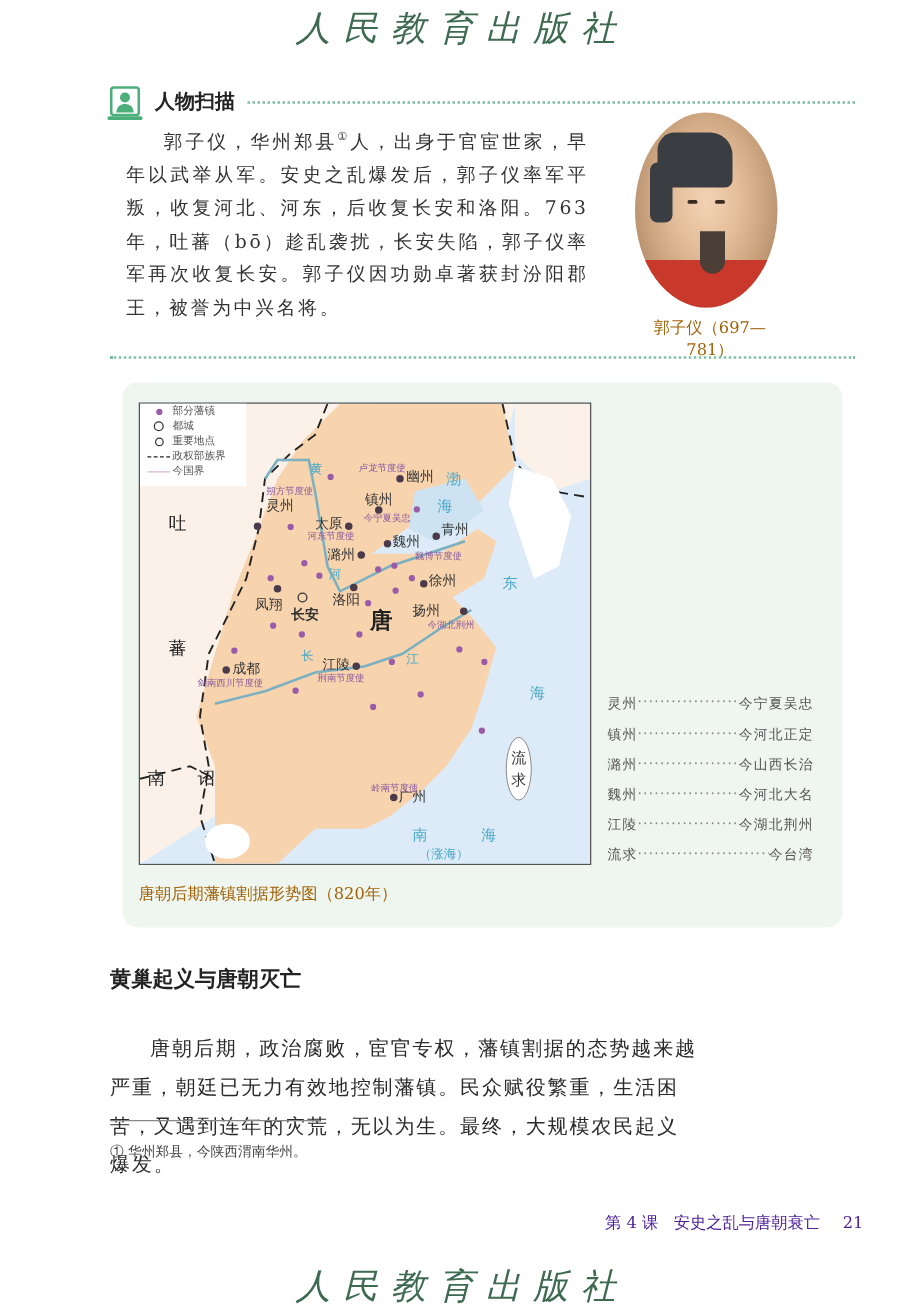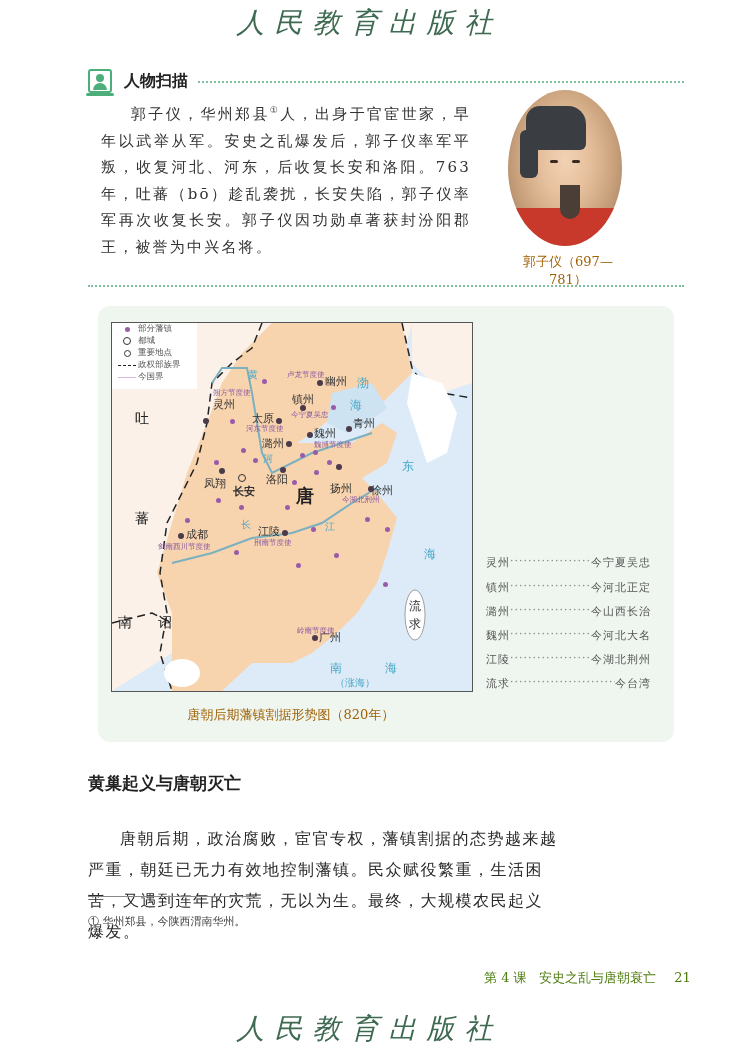--- a/index.html
+++ b/index.html
@@ -46,21 +46,21 @@
   .maplabel.jiedu { font-size:7.5px; color:#8a5aa0; }
   .city { width:6px; height:6px; border-radius:50%; background:#4a3a4a; position:absolute; }
   .fan { width:5px; height:5px; border-radius:50%; background:#9a5ca8; position:absolute; }
   .capital { width:8px; height:8px; border-radius:50%; border:1.5px solid #333; position:absolute; box-sizing:border-box; }
   .gloss { left:486px; font-size:11px; color:#555; letter-spacing:1px; display:flex; width:165px; }
   .gloss .dots { flex:1; overflow:hidden; white-space:nowrap; color:#888; }
   .h2 { left:88px; top:772px; font-family:"DejaVu Sans",sans-serif; font-weight:bold; font-size:17px; color:#222; }
   .body2 { left:88px; top:802px; width:470px; font-size:16px; line-height:31px; color:#2a2a2a; letter-spacing:1.5px; }
   .footrule { left:88px; top:896px; width:168px; height:1px; background:#888; }
   .footnote { left:88px; top:914px; font-size:11px; color:#444; }
-  .pagefoot { left:484px; top:969px; font-size:13px; color:#4d7c0f; }
+  .pagefoot { left:484px; top:969px; font-size:13px; color:#4c1d95; }
 </style>
 </head>
 <body>
 
 <div class="abs publisher pub-top">人民教育出版社</div>
 
 <div class="abs section-head">
   <div class="person-icon">
       <div class="person-icon-base"></div>
     </div>
@@ -173,41 +173,41 @@
 <div class="abs maplabel" style="left:213px; top:397px;">灵州</div>
 <div class="city" style="left:276px; top:418px;"></div>
 <div class="abs maplabel" style="left:252px; top:411px;">太原</div>
 <div class="city" style="left:307px; top:432px;"></div>
 <div class="abs maplabel" style="left:314px; top:426px;">魏州</div>
 <div class="city" style="left:346px; top:426px;"></div>
 <div class="abs maplabel" style="left:353px; top:400px;margin-top:16px;">青州</div>
 <div class="city" style="left:286px; top:441px;"></div>
 <div class="abs maplabel" style="left:262px; top:436px;">潞州</div>
 <div class="city" style="left:336px; top:464px;"></div>
-<div class="abs maplabel" style="left:343px; top:483px;margin-left:28px;">徐州</div>
+<div class="abs maplabel" style="left:343px; top:457px;">徐州</div>
 <div class="city" style="left:219px; top:468px;"></div>
 <div class="abs maplabel" style="left:204px; top:476px;">凤翔</div>
 <div class="capital" style="left:238px; top:474px;"></div>
 <div class="abs maplabel" style="left:233px; top:484px; font-weight:bold;">长安</div>
 <div class="city" style="left:280px; top:467px;"></div>
 <div class="abs maplabel" style="left:266px; top:472px;">洛阳</div>
 <div class="city" style="left:368px; top:486px;"></div>
 <div class="abs maplabel" style="left:330px; top:481px;">扬州</div>
 <div class="city" style="left:178px; top:533px;"></div>
 <div class="abs maplabel" style="left:186px; top:527px;">成都</div>
 <div class="city" style="left:282px; top:530px;"></div>
 <div class="abs maplabel" style="left:258px; top:524px;">江陵</div>
 <div class="city" style="left:312px; top:635px;"></div>
 <div class="abs maplabel" style="left:319px; top:630px;">广州</div>
 
 <div class="abs maplabel jiedu" style="left:287px; top:370px;">卢龙节度使</div>
 <div class="abs maplabel jiedu" style="left:213px; top:388px;">朔方节度使</div>
 <div class="abs maplabel jiedu" style="left:291px; top:410px;">今宁夏吴忠</div>
 <div class="abs maplabel jiedu" style="left:246px; top:424px;">河东节度使</div>
-<div class="abs maplabel jiedu" style="left:314px; top:440px;text-align:center;">魏博节度使</div>
+<div class="abs maplabel jiedu" style="left:332px; top:440px;text-align:center;">魏博节度使</div>
 <div class="abs maplabel jiedu" style="left:342px; top:495px;">今湖北荆州</div>
 <div class="abs maplabel jiedu" style="left:158px; top:542px;">剑南西川节度使</div>
 <div class="abs maplabel jiedu" style="left:254px; top:538px;">荆南节度使</div>
 <div class="abs maplabel jiedu" style="left:297px; top:626px;">岭南节度使</div>
 
 <div class="fan" style="left:262px; top:379px;"></div>
 <div class="fan" style="left:230px; top:419px;"></div>
 <div class="fan" style="left:331px; top:405px;"></div>
 <div class="fan" style="left:241px; top:448px;"></div>
 <div class="fan" style="left:214px; top:460px;"></div>
@@ -225,21 +225,21 @@
 <div class="fan" style="left:385px; top:527px;"></div>
 <div class="fan" style="left:311px; top:527px;"></div>
 <div class="fan" style="left:234px; top:550px;"></div>
 <div class="fan" style="left:334px; top:553px;"></div>
 <div class="fan" style="left:296px; top:563px;"></div>
 <div class="fan" style="left:383px; top:582px;"></div>
 
 <div class="abs maplabel" style="left:409px; top:598px; font-size:12px;">流</div>
 <div class="abs maplabel" style="left:409px; top:616px; font-size:12px;">求</div>
 
-<div class="abs caption" style="left:111px; top:706px; width:360px; text-align:center;">唐朝后期藩镇割据形势图（820年）</div>
+<div class="abs caption" style="left:111px; top:706px; width:360px; ">唐朝后期藩镇割据形势图（820年）</div>
 
 <div class="abs gloss" style="top:555px;">
     <span>灵州</span>
     <span class="dots">··································</span>
     <span>今宁夏吴忠</span>
   </div>
 <div class="abs gloss" style="top:580px;">
     <span>镇州</span>
     <span class="dots">··································</span>
     <span>今河北正定</span>

